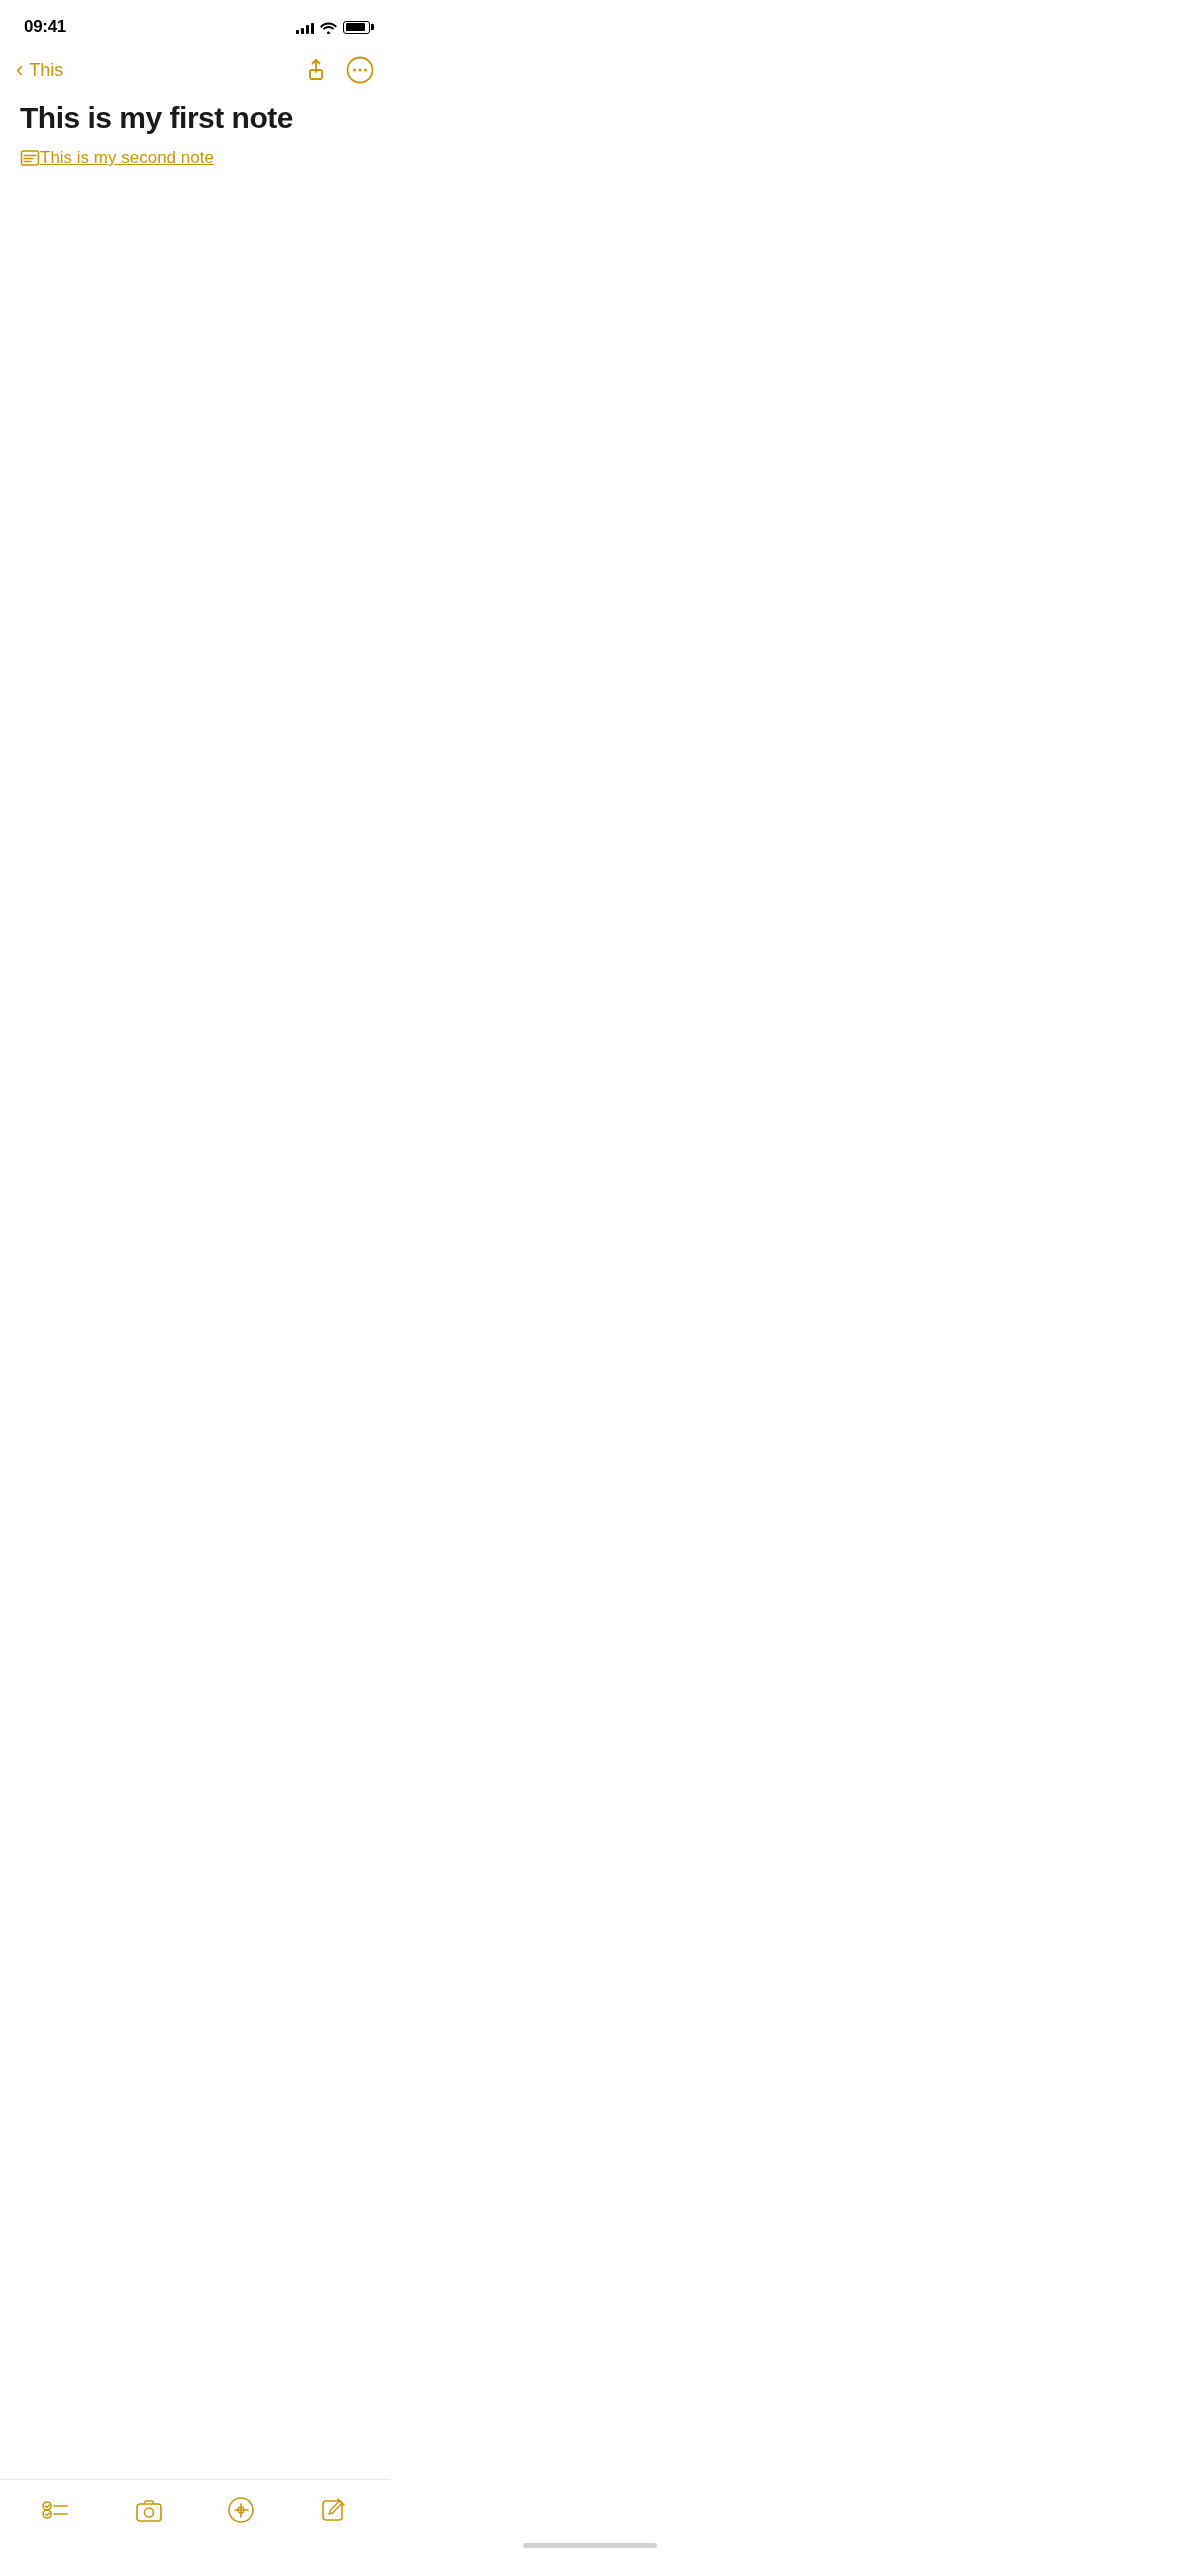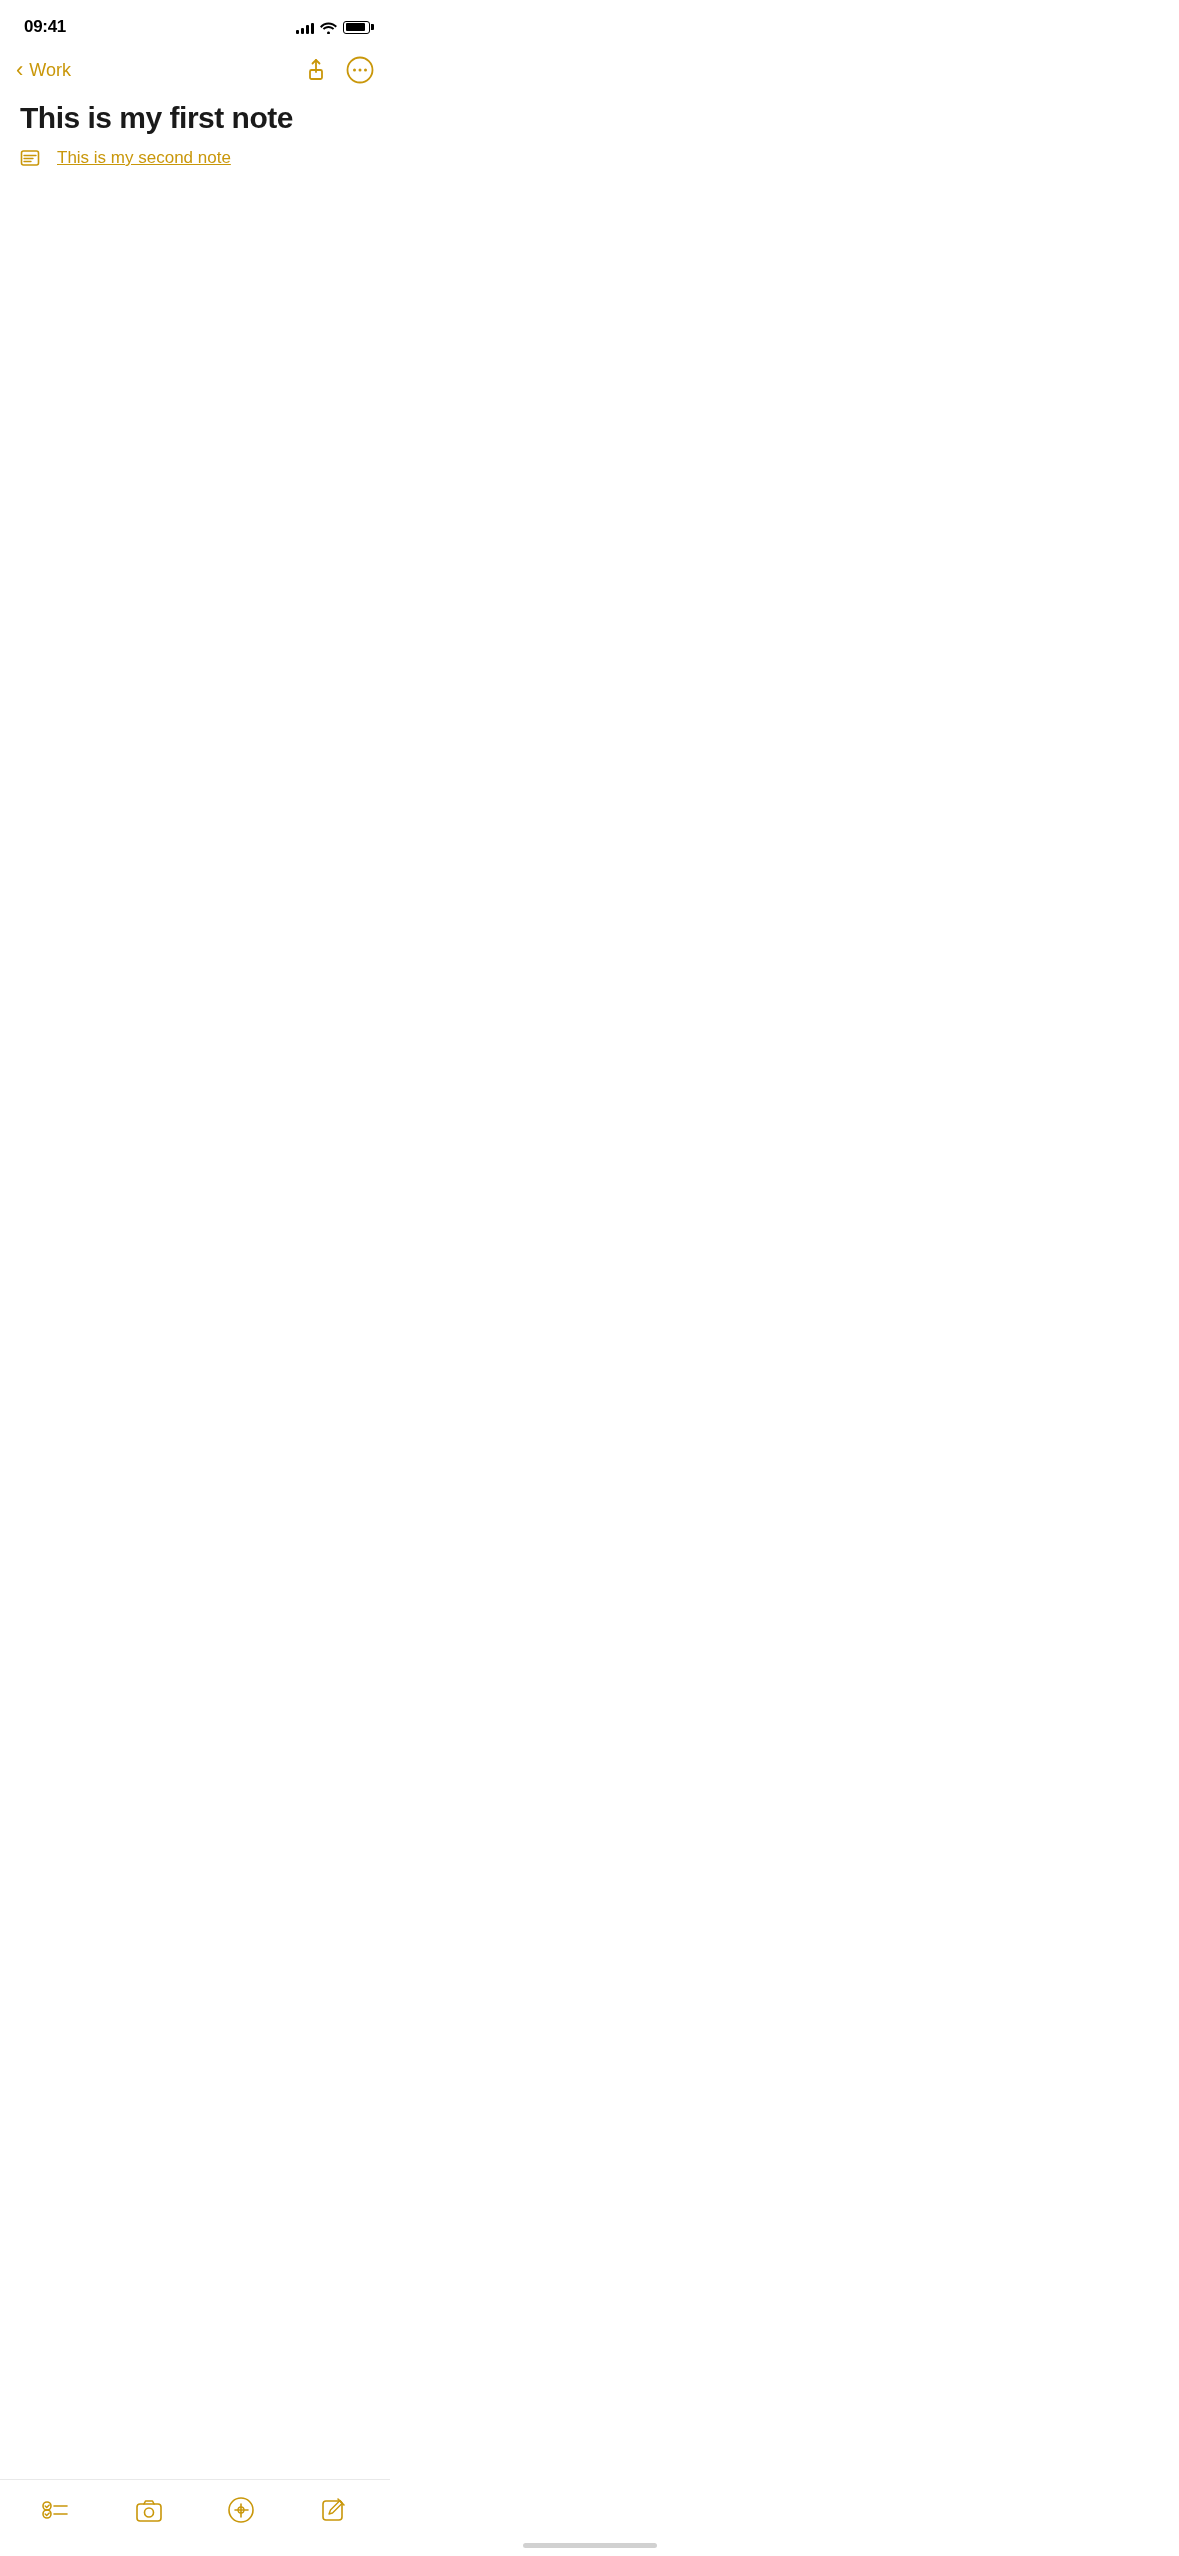--- a/index.html
+++ b/index.html
@@ -145,21 +145,21 @@
       font-size: 17px;
       color: #2a2a2a;
       line-height: 1.55;
       margin-bottom: 20px;
       font-weight: 400;
     }
 
     .note-link {
       display: flex;
       align-items: center;
-      gap: 17px;
+      gap: 0;
       color: #c9970a;
       text-decoration: underline;
       font-size: 17px;
       cursor: pointer;
       margin-top: 8px;
     }
 
     .note-link-icon {
       width: 20px;
       height: 20px;
@@ -230,21 +230,21 @@
     </svg>
     <div class="battery-icon">
       <div class="battery-fill"></div>
     </div>
   </div>
 </div>
 
 <div class="nav-bar">
   <div class="back-button">
     <span class="back-chevron">‹</span>
-    <span class="back-label">Work</span>
+    <span class="back-label">This</span>
   </div>
   <div class="nav-right-icons">
     <button class="nav-icon-btn" style="background:none;border:none;padding:0;">
       <svg width="28" height="28" viewBox="0 0 28 28" fill="none">
         <rect x="8" y="14" width="12" height="9" rx="1.5" stroke="#c9970a" stroke-width="1.8" fill="none"></rect>
         <path d="M14 4v12" stroke="#c9970a" stroke-width="1.8" stroke-linecap="round"></path>
         <path d="M10.5 7.5L14 4l3.5 3.5" stroke="#c9970a" stroke-width="1.8" stroke-linecap="round" stroke-linejoin="round"></path>
       </svg>
     </button>
     <button class="nav-icon-btn" style="background:none;border:none;padding:0;">

